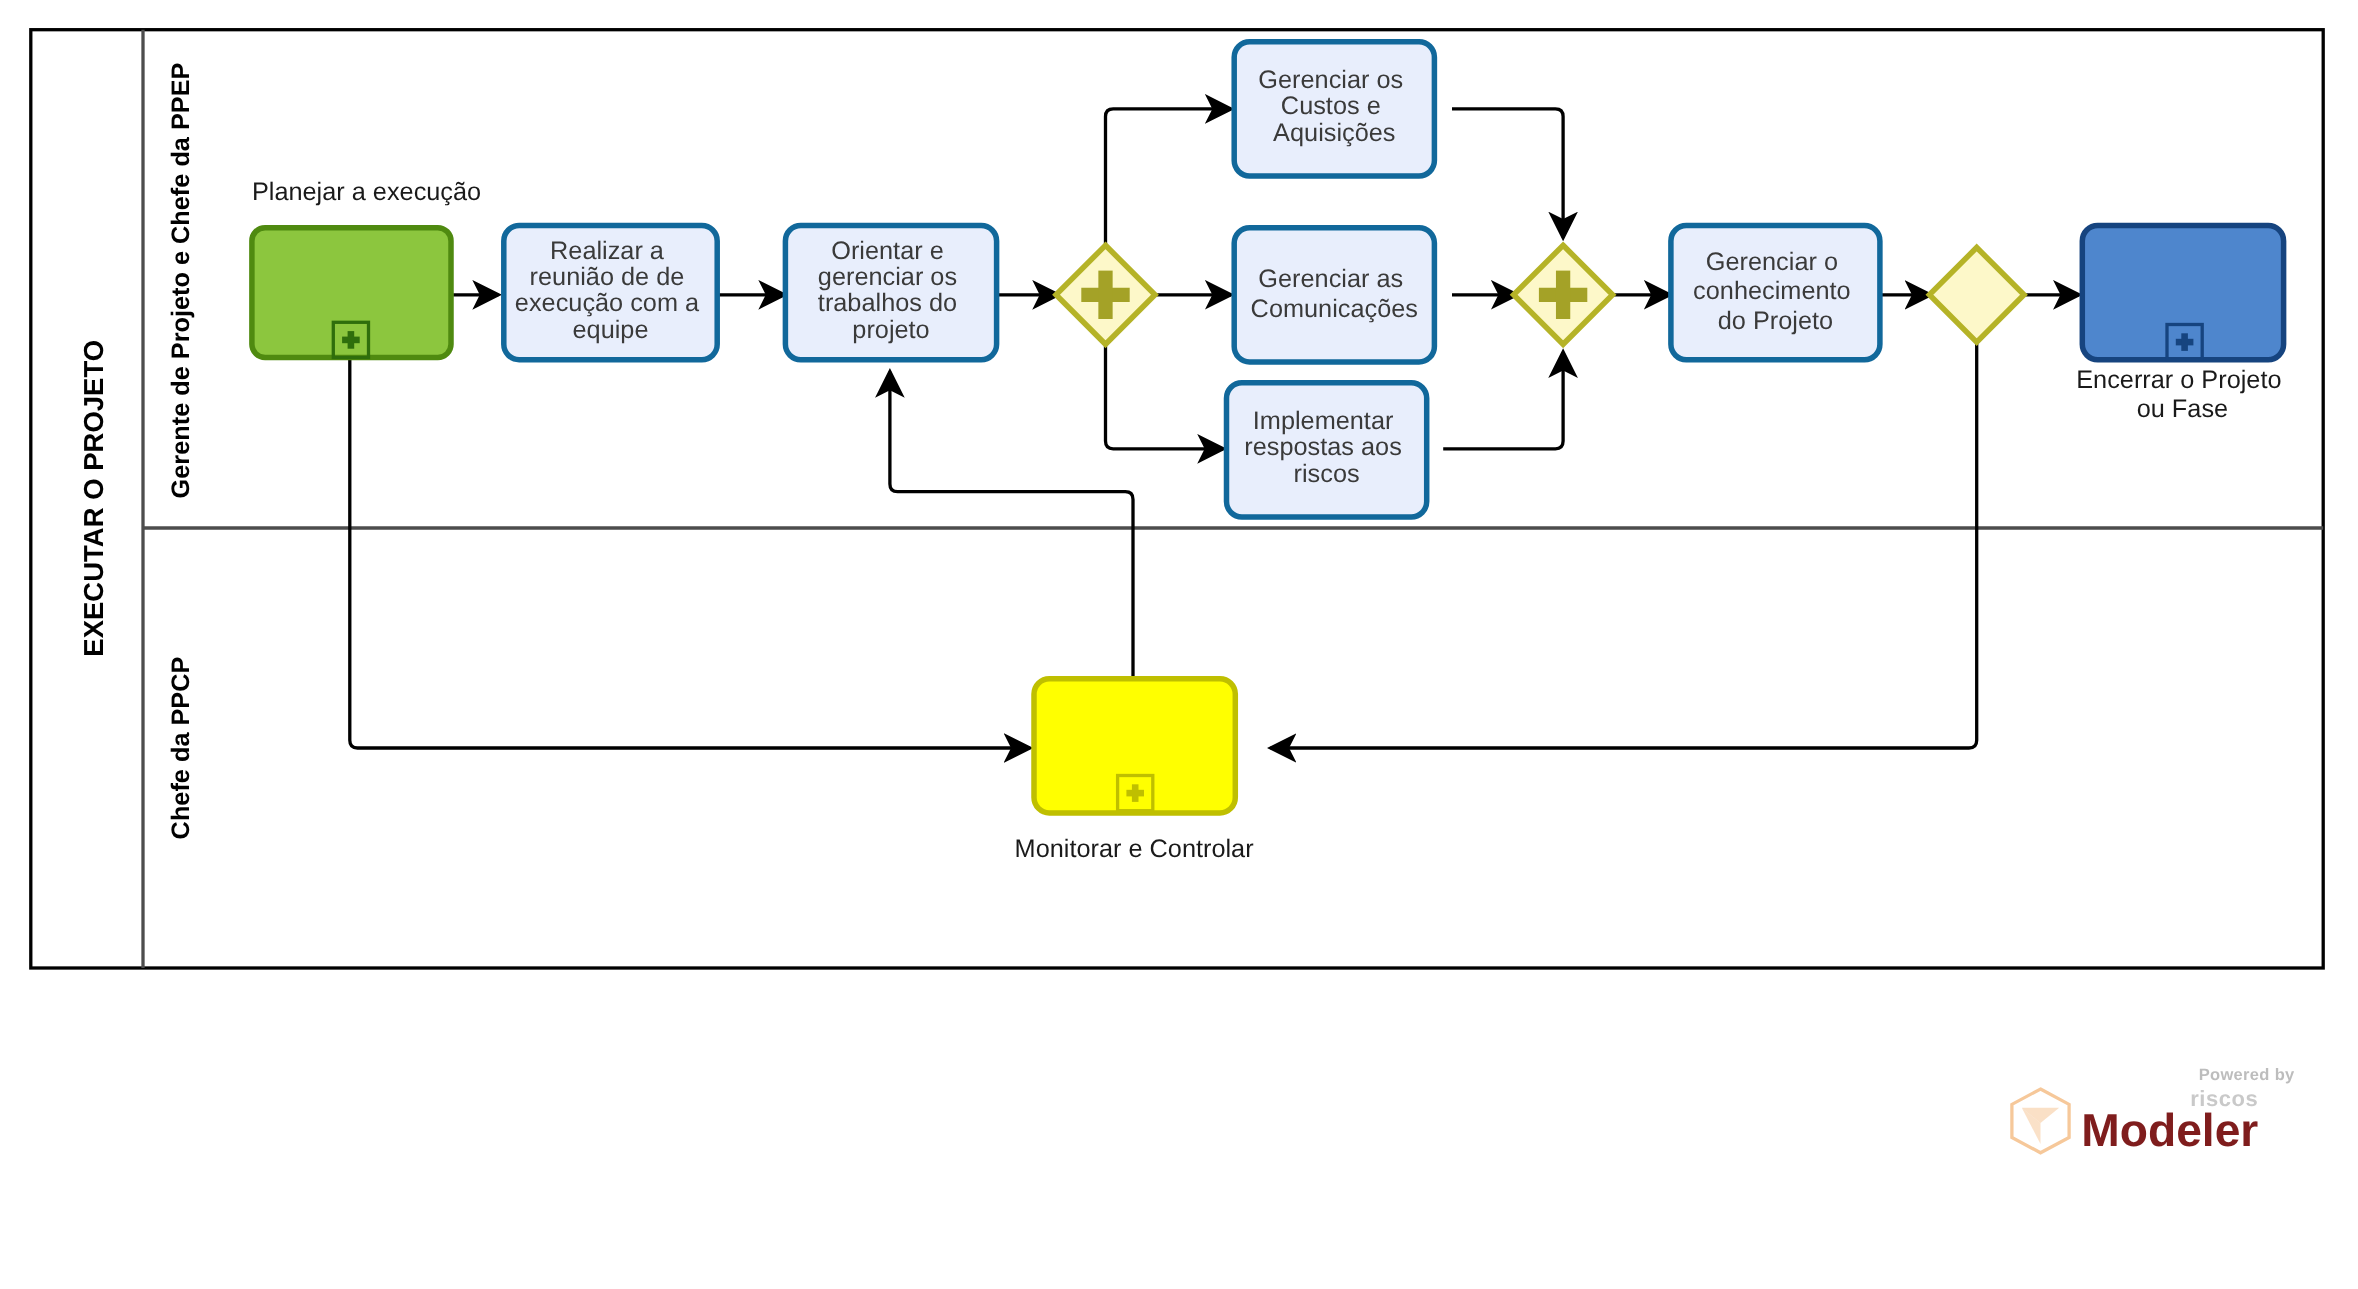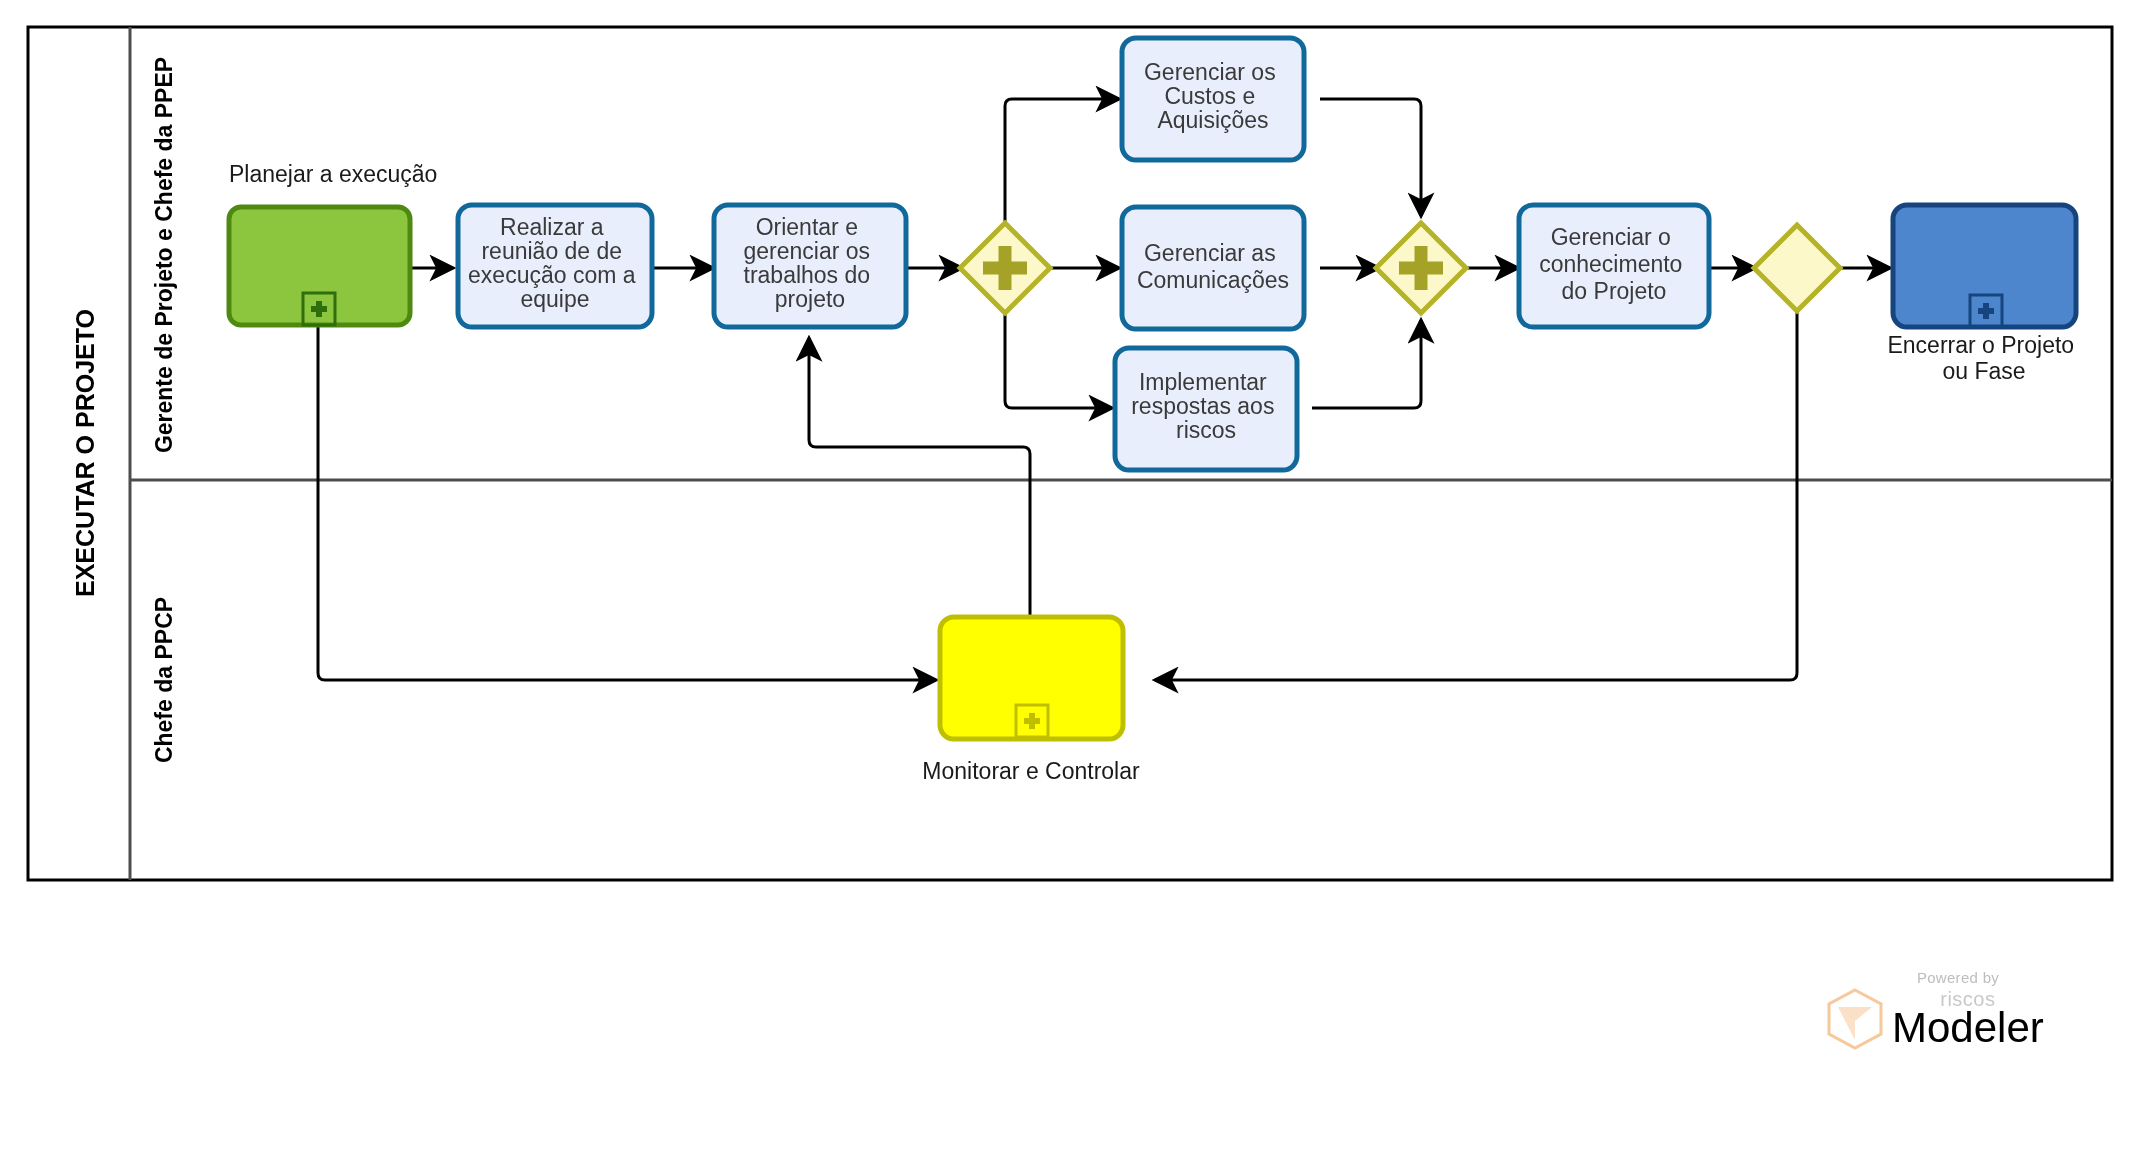--- a/index.html
+++ b/index.html
@@ -70,22 +70,23 @@
     stroke: #000000;
     stroke-width: 3;
   }
   .flow-arrow { fill: #000000; }
 
   .branding {
     position: absolute;
     right: 58px;
     bottom: 122px;
     width: 260px;
-    text-align: center;
+    text-align: right;
     pointer-events: none;
+    font-weight: bold;
   }
   .branding-powered {
     font-family: "Liberation Sans", sans-serif;
     font-size: 15px;
     color: #bdbdbd;
     margin: 0 0 2px 4px;
     letter-spacing: .3px;
   }
   .branding-row { display: flex; align-items: center; }
   .branding-mark { width: 60px; height: 62px; flex: 0 0 auto; }
@@ -93,21 +94,21 @@
   .branding-bizagi {
     font-family: "Liberation Sans", sans-serif;
     font-size: 20px;
     color: #c9c9c9;
     letter-spacing: .5px;
     display: block;
   }
   .branding-modeler {
     font-family: "Liberation Sans", sans-serif;
     font-size: 42px;
-    color: #000000;
+    color: #7f1d1d;
     display: block;
     margin-top: -2px;
   }
 </style>
 </head>
 <body>
 
 <div id="diagram-root">
   <svg width="2144" height="1172" viewBox="0 0 2144 1172" xmlns="http://www.w3.org/2000/svg">
 

